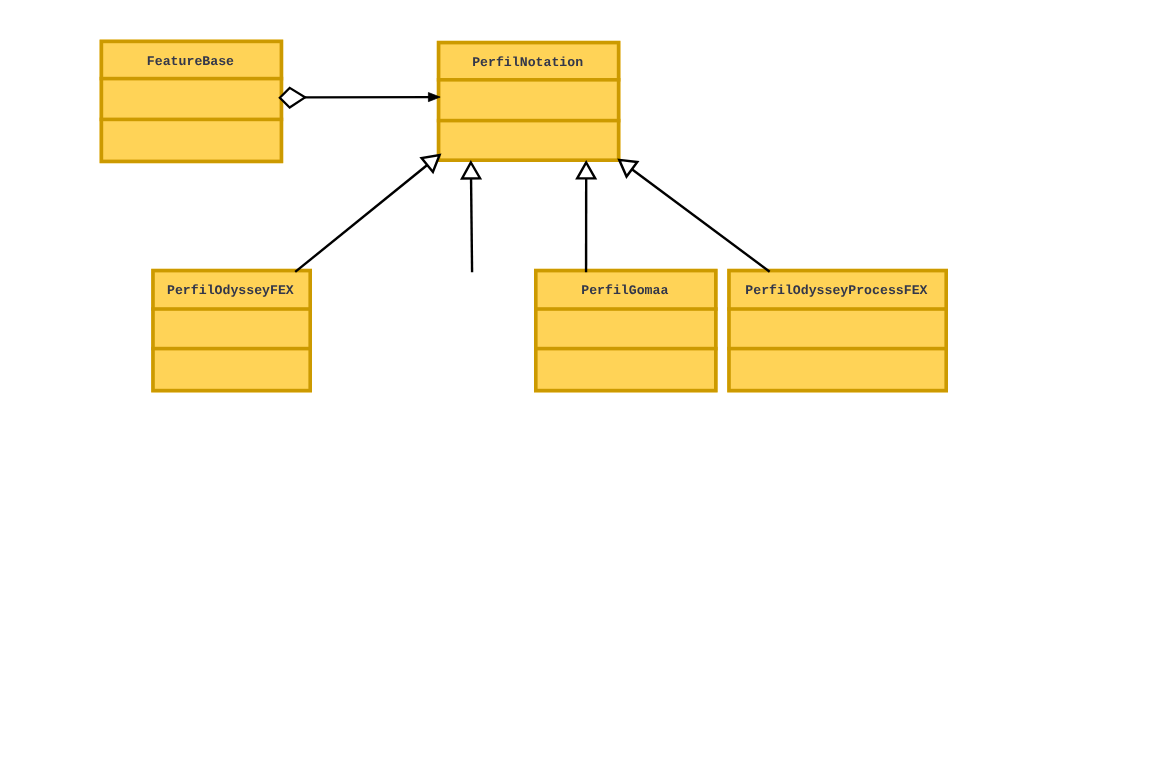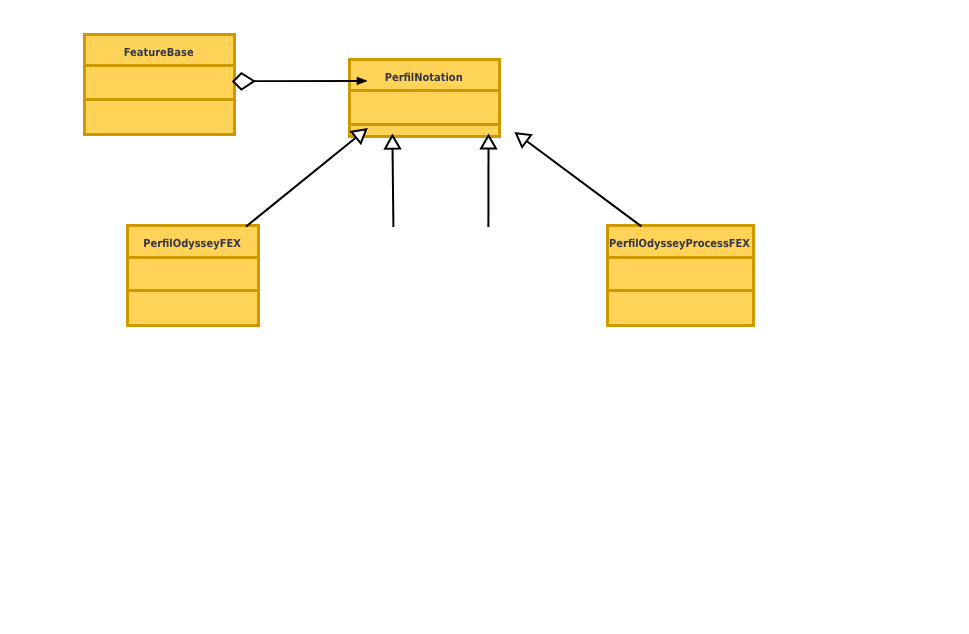--- a/index.html
+++ b/index.html
@@ -2,38 +2,38 @@
 <html><head>
 <meta charset="utf-8">
 <title>UML Class Diagram</title>
 <style>
   html,body{margin:0;padding:0;}
   body{width:969px;height:634px;background:#ffffff;overflow:hidden;
        font-family:"DejaVu Sans",sans-serif;
        -webkit-font-smoothing:antialiased;text-rendering:geometricPrecision;}
   #canvas{position:relative;width:969px;height:634px;background:#ffffff;}
 
-  .uml-class{position:absolute;box-sizing:border-box;z-index:1;}
+  .uml-class{position:absolute;box-sizing:border-box;z-index:1;font-family:Liberation Mono, monospace;}
   .uml-frame{position:absolute;left:0;top:0;width:100%;height:100%;
        box-sizing:border-box;background:#ffd357;border:3px solid #cc9a00;}
   .row-sep{position:absolute;left:0;width:100%;height:3px;background:#cc9a00;}
   .row-sep.s1{top:31.3px;}
   .row-sep.s2{top:65.1px;}
   .cls-name{position:absolute;left:-1px;top:13.5px;width:100%;text-align:center;
        font-size:11px;font-weight:bold;font-stretch:condensed;color:#33374a;
        line-height:11px;white-space:nowrap;
        -webkit-font-smoothing:antialiased;transform:translateZ(0);}
 
   
   #cls-featurebase            {left:83px;  top:33px;    width:153.4px; height:103px;}
-  #cls-perfilnotation         {left:348px; top:34px;    width:153.4px; height:80px;margin-top:24px;}
+  #cls-perfilnotation         {left:364px; top:34px;    width:153.4px; height:101px;}
   #cls-perfilodysseyfex       {left:126px; top:224.3px; width:134px; height:102.5px;}
   #cls-perfilczarnecki        {left:286px; top:224.3px; width:152.4px; height:102.5px;}
   #cls-perfilgomaa            {left:445px; top:224.3px; width:153.4px; height:102.5px;}
-  #cls-perfilodysseyprocessfex{left:606px; top:224.3px; width:149px; height:102.5px;}
+  #cls-perfilodysseyprocessfex{left:606px; top:224.3px; width:184px; height:102.5px;}
 
   #edges{position:absolute;left:0;top:0;width:969px;height:634px;
          overflow:visible;z-index:5;pointer-events:none;}
   .edge-line{stroke:#000000;stroke-width:2;fill:none;}
   .hollow-head{fill:#ffffff;stroke:#000000;stroke-width:2;stroke-linejoin:miter;}
   .open-diamond{fill:#ffffff;stroke:#000000;stroke-width:1.9;stroke-linejoin:miter;}
   .assoc-line{stroke:#000000;stroke-width:1.9;fill:none;}
   .solid-head{fill:#000000;stroke:#000000;stroke-width:0.6;stroke-linejoin:miter;}
 </style>
 </head>
@@ -56,20 +56,26 @@
   </div>
 
   <div class="uml-class" id="cls-perfilodysseyfex">
     <div class="uml-frame"></div>
     <div class="row-sep s1"></div>
     <div class="row-sep s2"></div>
     <div class="cls-name">PerfilOdysseyFEX</div>
   </div>
 
 
+  <div class="uml-class" id="cls-perfilgomaa">
+    <div class="uml-frame"></div>
+    <div class="row-sep s1"></div>
+    <div class="row-sep s2"></div>
+    <div class="cls-name">PerfilGomaa</div>
+  </div>
 
   <div class="uml-class" id="cls-perfilodysseyprocessfex">
     <div class="uml-frame"></div>
     <div class="row-sep s1"></div>
     <div class="row-sep s2"></div>
     <div class="cls-name">PerfilOdysseyProcessFEX</div>
   </div>
 
   <svg id="edges" width="969" height="634" viewBox="0 0 969 634">
 

